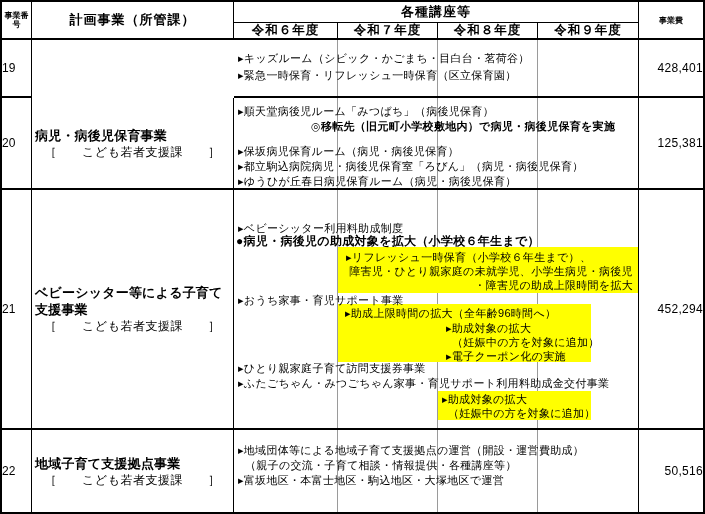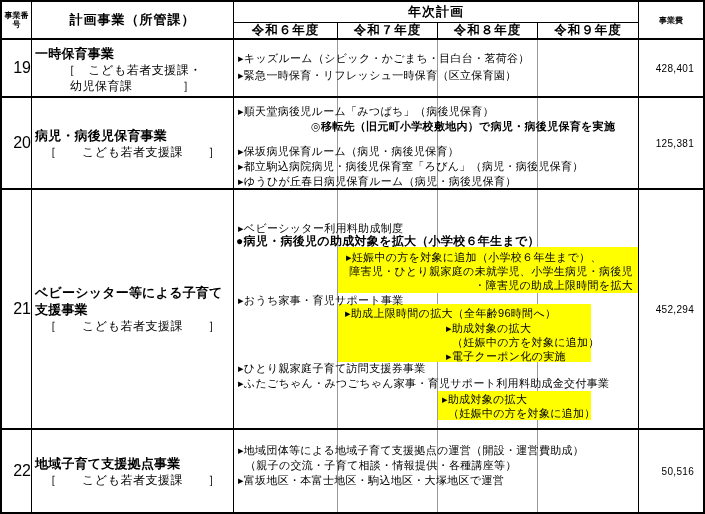--- a/index.html
+++ b/index.html
@@ -17,26 +17,26 @@
   }
   .c{box-sizing:border-box;position:relative;border-right:1px solid #000;border-bottom:1px solid #000;overflow:hidden;}
   .noR{border-right:none;}
   .hb{border-bottom:2px solid #000;}
   .rb{border-bottom:2px solid #000;}
   .noB{border-bottom:none;}
   .hc{display:flex;flex-direction:column;align-items:center;justify-content:center;font-weight:700;text-align:center;}
   .h-big{font-size:13px;letter-spacing:1px;}
   .h-year{font-size:12.5px;letter-spacing:1px;}
   .h-small{font-size:8px;line-height:9px;letter-spacing:0;}
-  .numcell{display:flex;align-items:center;justify-content:flex-end;font-size:16px;}
+  .numcell{display:flex;align-items:center;justify-content:flex-start;font-size:12px;}
   .titlecell{display:flex;flex-direction:column;justify-content:center;padding:2px 3px;}
   .titlecell.topalign{justify-content:flex-start;padding-top:5px;}
   .ptitle{font-weight:700;font-size:13px;line-height:17px;letter-spacing:0.2px;}
   .dept{font-size:12px;line-height:16px;text-align:center;letter-spacing:0.5px;}
-  .budgetcell{display:flex;align-items:center;justify-content:flex-end;padding-right:9px;font-size:10px;letter-spacing:0.3px;}
+  .budgetcell{display:flex;align-items:center;justify-content:flex-end;padding-right:0;font-size:12px;letter-spacing:0.3px;}
   .content{font-size:11px;letter-spacing:0.3px;}
   .vline{position:absolute;top:0;bottom:0;width:1px;background:#9a9a9a;z-index:0;}
   .ln{position:absolute;left:4px;white-space:nowrap;z-index:2;line-height:13px;}
   .bold{font-weight:700;}
   .big{font-size:12px;}
   .hlblock{position:absolute;background:#ffff00;z-index:1;}
   .hln{position:absolute;white-space:nowrap;line-height:13px;font-size:11px;letter-spacing:0.3px;}
 </style>
 </head>
 <body>
@@ -45,21 +45,21 @@
   <div class="tbl">
 
     <div class="c hc h-small hb" style="grid-area:1/1/3/2;">
       <span>事業番</span>
       <span>号</span>
     </div>
     <div class="c hc h-big hb" style="grid-area:1/2/3/3;">
       <span>計画事業（所管課）</span>
     </div>
     <div class="c hc h-big" style="grid-area:1/3/2/7;">
-      <span>年次計画</span>
+      <span>各種講座等</span>
     </div>
     <div class="c hc h-year hb" style="grid-area:2/3/3/4;text-align:right;">
       <span>令和６年度</span>
     </div>
     <div class="c hc h-year hb" style="grid-area:2/4/3/5;">
       <span>令和７年度</span>
     </div>
     <div class="c hc h-year hb" style="grid-area:2/5/3/6;">
       <span>令和８年度</span>
     </div>
@@ -67,25 +67,20 @@
       <span>令和９年度</span>
     </div>
     <div class="c hc h-small hb noR" style="grid-area:1/7/3/8;gap:45px;">
       <span>令和6年度</span>
       <span>事業費</span>
       <span>（千円）</span>
     </div>
 
     <div class="c numcell rb" style="grid-area:3/1/4/2;">
       <span>19</span>
-    </div>
-    <div class="c titlecell topalign rb" style="grid-area:3/2/4/3;">
-      <div class="ptitle">一時保育事業</div>
-      <div class="dept">［　こども若者支援課・</div>
-      <div class="dept">幼児保育課　　　　］</div>
     </div>
     <div class="c content rb" style="grid-area:3/3/4/7;">
       <div class="vline" style="left:103px;"></div>
       <div class="vline" style="left:203px;"></div>
       <div class="vline" style="left:303px;"></div>
       <div class="ln" style="top:12px;">▸キッズルーム（シビック・かごまち・目白台・茗荷谷）</div>
       <div class="ln" style="top:29px;">▸緊急一時保育・リフレッシュ一時保育（区立保育園）</div>
     </div>
     <div class="c budgetcell rb noR" style="grid-area:3/7/4/8;">
       <span>428,401</span>
@@ -119,21 +114,21 @@
       <div class="ptitle">ベビーシッター等による子育て支援事業</div>
       <div class="dept">［　　こども若者支援課　　］</div>
     </div>
     <div class="c content rb" style="grid-area:5/3/6/7;">
       <div class="vline" style="left:103px;"></div>
       <div class="vline" style="left:203px;"></div>
       <div class="vline" style="left:303px;"></div>
       <div class="ln" style="top:32px;">▸ベビーシッター利用料助成制度</div>
       <div class="ln bold big" style="top:45px;left:2px;">●病児・病後児の助成対象を拡大（小学校６年生まで）</div>
       <div class="hlblock" style="left:104px;right:0;top:57px;height:46px;">
-        <div class="hln" style="top:4px;left:8px;">▸妊娠中の方を対象に追加（小学校６年生まで）、</div>
+        <div class="hln" style="top:4px;left:8px;">▸リフレッシュ一時保育（小学校６年生まで）、</div>
         <div class="hln" style="top:18px;left:0;">　障害児・ひとり親家庭の未就学児、小学生病児・病後児</div>
         <div class="hln" style="top:32px;right:5px;">・障害児の助成上限時間を拡大</div>
       </div>
       <div class="ln" style="top:104px;">▸おうち家事・育児サポート事業</div>
       <div class="hlblock" style="left:104px;width:253px;top:114px;height:58px;">
         <div class="hln" style="top:3px;left:7px;">▸助成上限時間の拡大（全年齢96時間へ）</div>
         <div class="hln" style="top:18px;left:108px;">▸助成対象の拡大</div>
         <div class="hln" style="top:32px;left:114px;">（妊娠中の方を対象に追加）</div>
         <div class="hln" style="top:46px;left:108px;">▸電子クーポン化の実施</div>
       </div>

